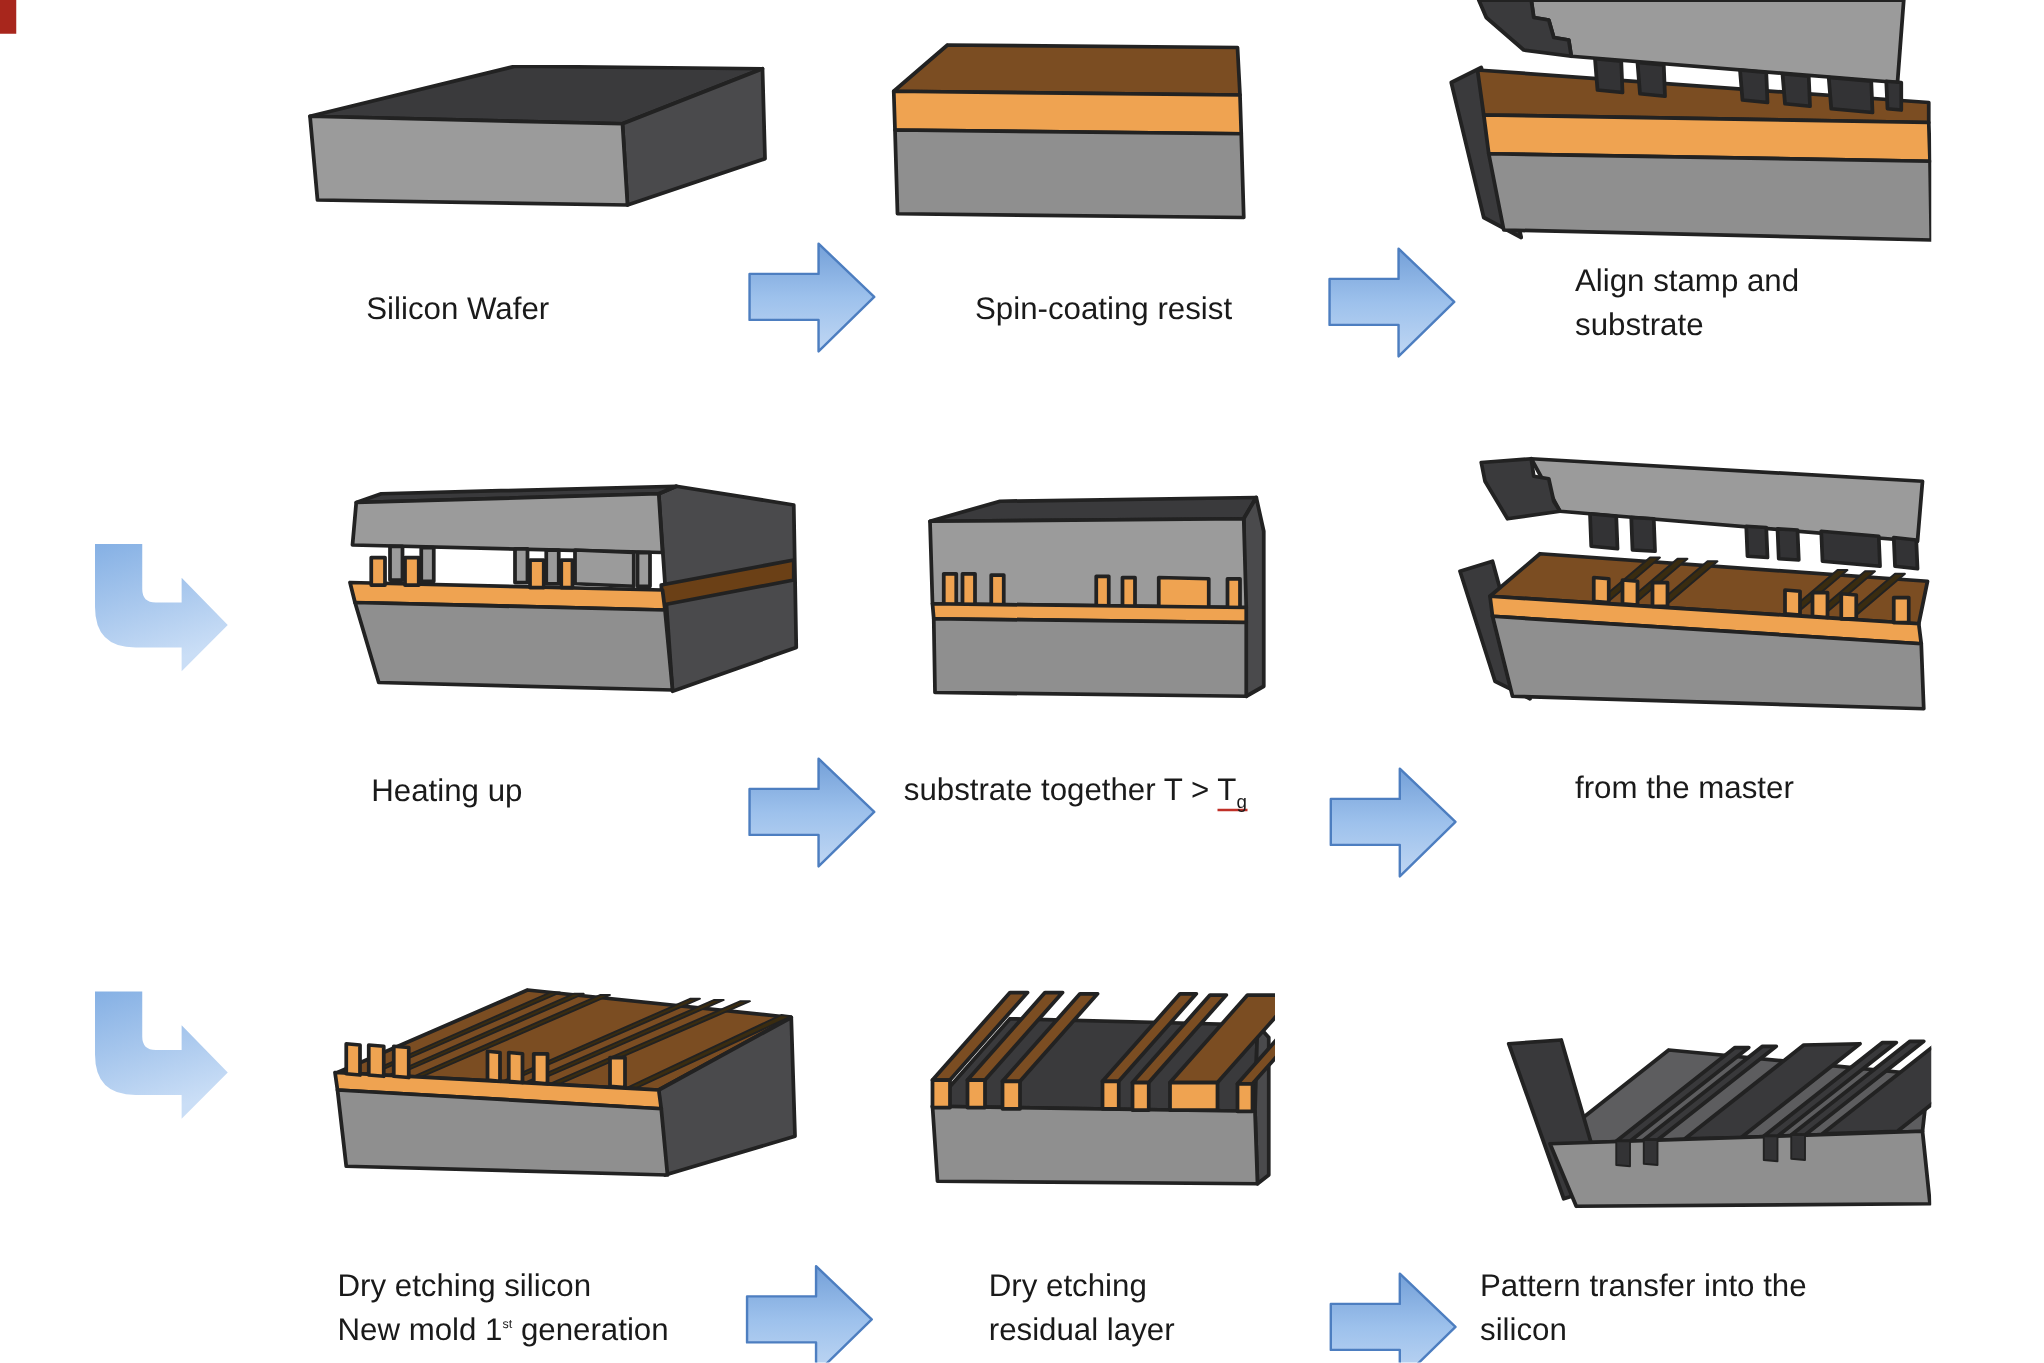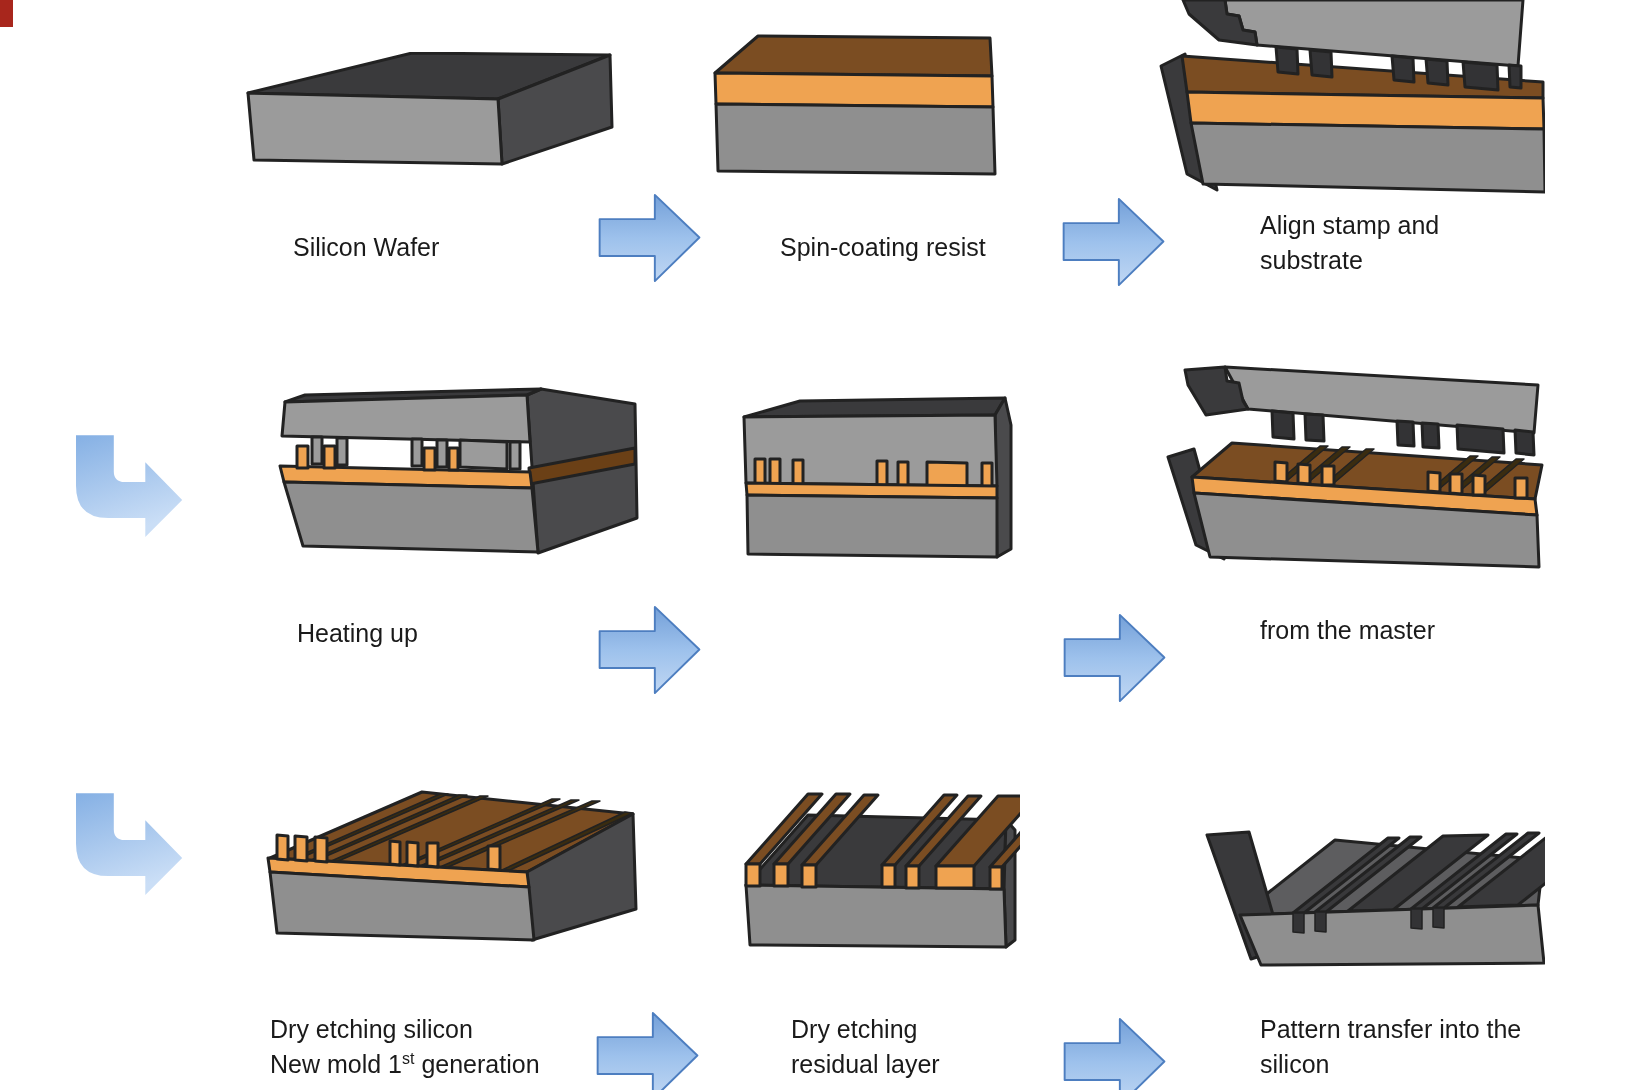--- a/index.html
+++ b/index.html
@@ -4,21 +4,21 @@
 <style>
   html,body{margin:0;padding:0}
   body{
     width:1635px;height:1090px;overflow:hidden;background:#ffffff;
     font-family:"Liberation Sans",sans-serif;position:relative;
   }
   .abs{position:absolute}
   .label{position:absolute;font-size:25px;line-height:35px;color:#1a1a1a}
   .ln{white-space:nowrap}
   sub{font-size:15px;line-height:0}
-  sup{font-size:16px;line-height:0}
+  sup{font-size:10px;line-height:0}
   .misspell{border-bottom:2.5px solid #c03028;padding-bottom:1px}
   svg.block polygon, svg.block path{stroke:#222;stroke-width:3;stroke-linejoin:round}
   svg.block .thin{stroke-width:1.5}
   .fGray{fill:#9b9b9b}
   .fGray2{fill:#8f8f8f}
   .fDark{fill:#3a3a3c}
   .fDark2{fill:#333335}
   .fSide{fill:#4a4a4c}
   .fTopGray{fill:#5d5d5f}
   .fRidge{fill:#39393b}
@@ -236,34 +236,37 @@
 <div class="label" style="left:1260px;top:208px">
   <div class="ln">Align stamp and</div>
   <div class="ln">substrate</div>
 </div>
 
 <div class="label" style="left:297px;top:616px">
   <div class="ln">Heating up</div>
 </div>
 
 <div class="label" style="left:723px;top:615px">
+  <div class="ln">
+    <span>substrate together T &gt; </span><span class="misspell"><span>T</span><sub>g</sub></span>
+  </div>
 </div>
 
 <div class="label" style="left:1260px;top:613px">
   <div class="ln">from the master</div>
 </div>
 
 <div class="label" style="left:270px;top:1012px">
   <div class="ln">Dry etching silicon</div>
   <div class="ln">
     <span>New mold 1</span><sup>st</sup><span> generation</span>
   </div>
 </div>
 
 <div class="label" style="left:791px;top:1012px">
   <div class="ln">Dry etching</div>
   <div class="ln">residual layer</div>
 </div>
 
-<div class="label" style="left:1260px;top:1012px">
+<div class="label" style="left:1184px;top:1012px">
   <div class="ln">Pattern transfer into the</div>
   <div class="ln">silicon</div>
 </div>
 
 </body></html>

